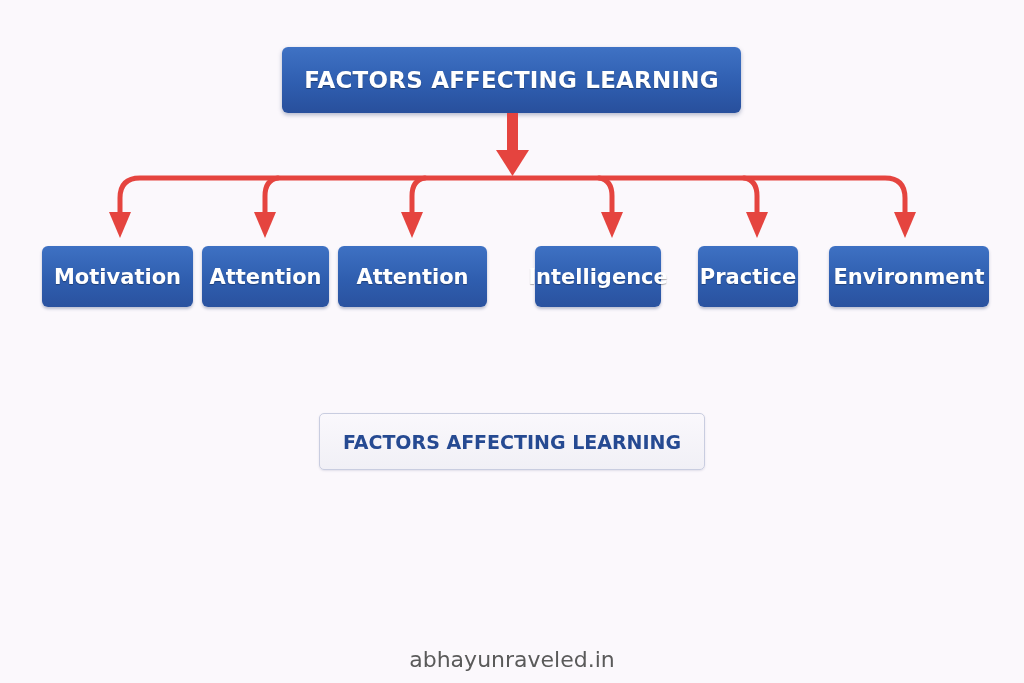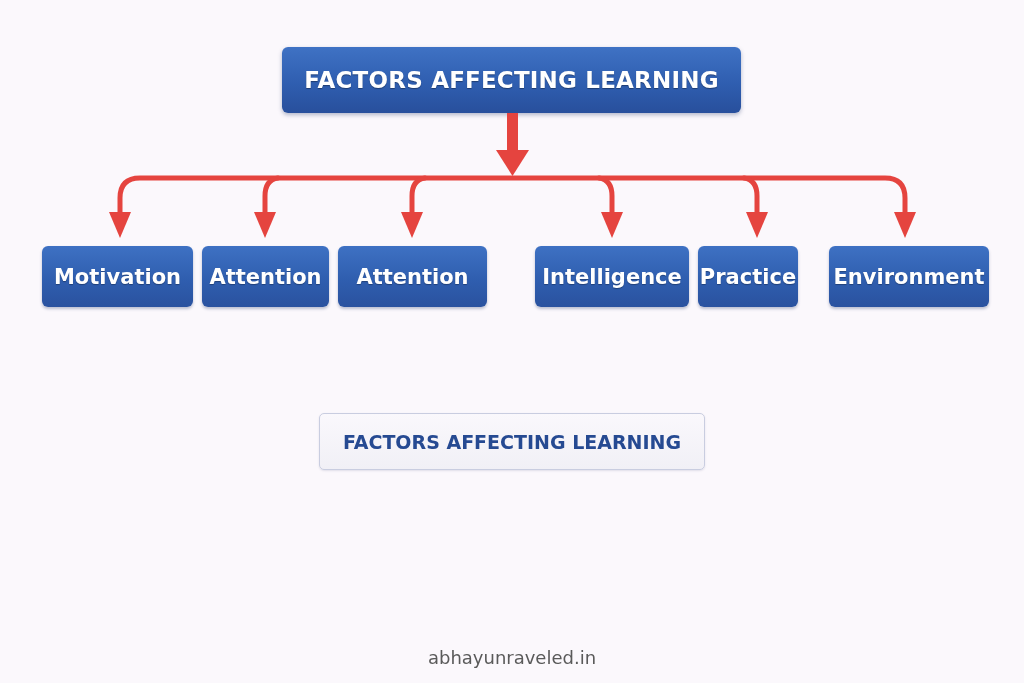--- a/index.html
+++ b/index.html
@@ -81,21 +81,21 @@
       font-size: 19px;
       white-space: nowrap;
     }
     .watermark {
       position: absolute;
       left: 0;
       width: 1024px;
       top: 647px;
       text-align: center;
       color: #5a5a5a;
-      font-size: 18px;
+      font-size: 22px;
     }
   </style>
 </head>
 <body>
 
 <div class="title-box">
   <span class="title-text">FACTORS AFFECTING LEARNING</span>
 </div>
 
 <svg class="arrows" viewBox="0 0 1024 683" xmlns="http://www.w3.org/2000/svg">
@@ -125,21 +125,21 @@
 
 <div class="factor-box" style="left:42px; width:151px;">
   <span class="factor-text">Motivation</span>
 </div>
 <div class="factor-box" style="left:202px; width:127px;">
   <span class="factor-text">Attention</span>
 </div>
 <div class="factor-box" style="left:338px; width:149px;">
   <span class="factor-text">Attention</span>
 </div>
-<div class="factor-box" style="left:535px; width:154px;">
+<div class="factor-box" style="left:535px; width:126px;">
   <span class="factor-text">Intelligence</span>
 </div>
 <div class="factor-box" style="left:698px; width:100px;">
   <span class="factor-text">Practice</span>
 </div>
 <div class="factor-box" style="left:829px; width:160px;">
   <span class="factor-text">Environment</span>
 </div>
 
 <div class="subtitle-box">

